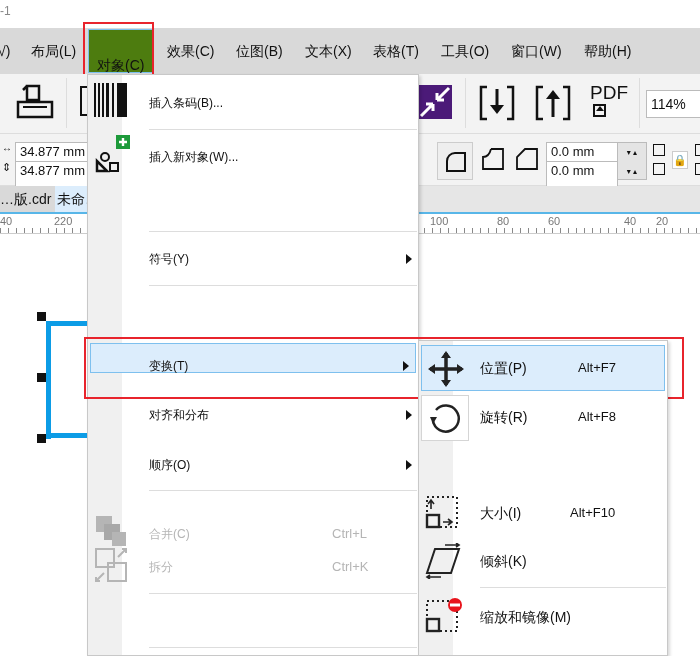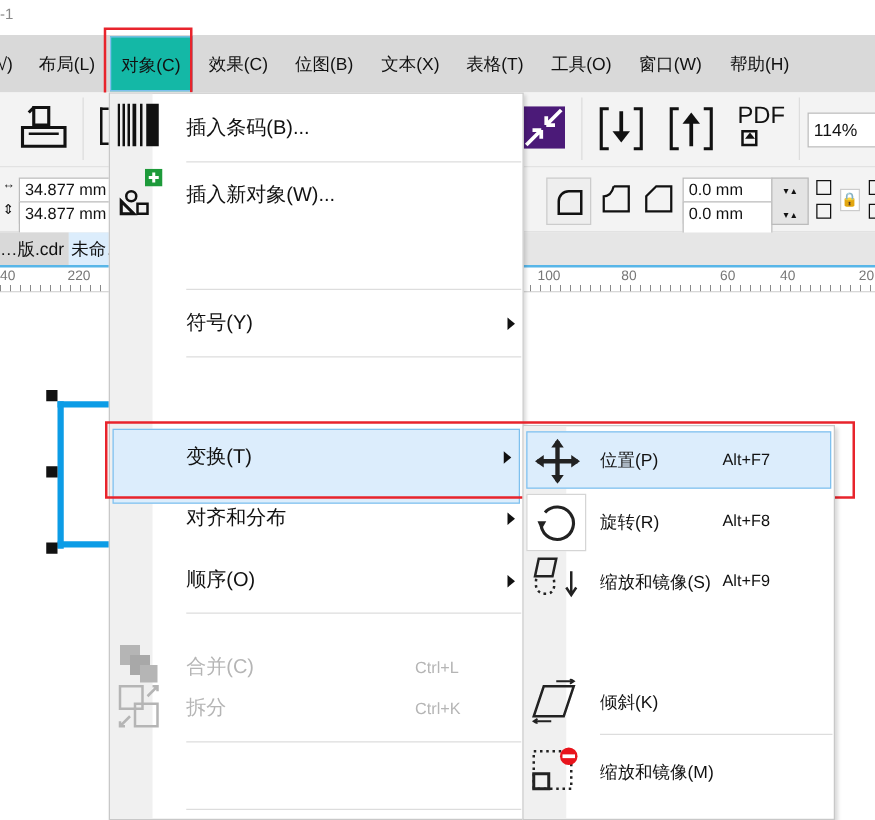--- a/index.html
+++ b/index.html
@@ -1,33 +1,33 @@
 <!DOCTYPE html>
 <html><head>
 <meta charset="utf-8">
 <style>
 *{box-sizing:border-box;margin:0;padding:0}
 body{width:700px;height:656px;overflow:hidden;background:#fff;font-family:"Liberation Sans","DejaVu Sans",sans-serif;font-size:13px;color:#111;position:relative}
 .abs{position:absolute}
 .titlebar{left:0;top:0;width:700px;height:28px;background:#fff;color:#888;font-size:12px;padding:4px 0 0 0}
 .menubar{left:0;top:28px;width:700px;height:46px;background:#d9d9d9}
 .mi{position:absolute;top:0;height:46px;line-height:46px;font-size:14px;color:#111;white-space:nowrap}
-.mi.active{background:#14b8a6;border:1px solid #7ec0ee;height:44px;line-height:42px;top:1px;padding:1px 8px}
+.mi.active{background:#4d7c0f;border:1px solid #7ec0ee;height:44px;line-height:42px;top:1px;padding:14px 8px}
 .redbox{border:2px solid #e8242c;position:absolute;pointer-events:none}
 .toolbar{left:0;top:74px;width:700px;height:60px;background:#f3f3f3;border-bottom:1px solid #ddd}
 .propbar{left:0;top:134px;width:700px;height:52px;background:#f3f3f3;border-bottom:1px solid #ddd}
 .tabs{left:0;top:186px;width:700px;height:26px;background:#e6e6e6}
 .ruler{left:0;top:212px;width:700px;height:22px;background:#fff;border-top:2px solid #58b6e8;border-bottom:1px solid #ccc}
 .rnum{position:absolute;top:1px;font-size:11px;color:#777}
 .canvas{left:0;top:234px;width:700px;height:422px;background:#fff}
 .field{position:absolute;background:#fff;border:1px solid #bbb;font-size:13px;padding:1px 4px;height:37px;line-height:16px;color:#111;white-space:nowrap;overflow:hidden}
 .menu{left:87px;top:74px;width:332px;height:582px;background:#fff;border:1px solid #c8c8c8;box-shadow:2px 2px 3px rgba(0,0,0,.15)}
 .menu .gutter{position:absolute;left:0;top:0;width:34px;height:100%;background:#f0f0f0}
 .item{position:absolute;left:0;width:330px;height:48px}
-.item .lbl{position:absolute;left:61px;top:0;line-height:48px;font-size:16px;white-space:nowrap}
+.item .lbl{position:absolute;left:61px;top:0;line-height:48px;font-size:12px;white-space:nowrap}
 .item .sc{position:absolute;left:244px;top:0;line-height:48px;font-size:13px;color:#111}
 .item .arr{position:absolute;right:6px;top:19px;width:0;height:0;border-top:5px solid transparent;border-bottom:5px solid transparent;border-left:6px solid #111}
 .item.dis .lbl,.item.dis .sc{color:#b5b5b5}
 .item.hl{background:#dcedfc;border:1px solid #7ec0ee}
 .sep{position:absolute;left:61px;width:268px;height:1px;background:#ddd}
 .icon{position:absolute;left:6px}
 .sub{left:418px;top:340px;width:250px;height:316px;background:#fff;border:1px solid #c8c8c8;box-shadow:2px 2px 3px rgba(0,0,0,.15)}
 .sub .gutter{position:absolute;left:0;top:0;width:34px;height:100%;background:#f0f0f0}
 .sitem{position:absolute;left:0;width:248px;height:48px}
 .sitem .lbl{position:absolute;left:61px;top:0;line-height:48px;font-size:14px;white-space:nowrap}
@@ -117,23 +117,23 @@
 <div class="abs tabs">
   <div class="abs" style="left:0;top:0;height:26px;width:55px;line-height:26px;font-size:14px;background:#d9d9d9">…版.cdr</div>
   <div class="abs" style="left:55px;top:0;height:26px;width:35px;line-height:26px;font-size:14px;background:#dcedfc;padding-left:2px;overflow:hidden;white-space:nowrap">未命…</div>
 </div>
 
 <div class="abs ruler">
   <span class="rnum" style="left:0">40</span>
   <span class="rnum" style="left:54px">220</span>
   <span class="rnum" style="left:430px">100</span>
   <span class="rnum" style="left:497px">80</span>
-  <span class="rnum" style="left:576px">60</span>
+  <span class="rnum" style="left:548px">60</span>
   <span class="rnum" style="left:624px">40</span>
-  <span class="rnum" style="left:687px">20</span>
+  <span class="rnum" style="left:656px">20</span>
   <div style="position:absolute;left:0;bottom:0;width:700px;height:5px;background:repeating-linear-gradient(90deg,#888 0 1px,transparent 1px 8px)"></div>
 </div>
 
 <div class="abs canvas">
   <div class="abs" style="left:46px;top:87px;width:5px;height:118px;background:#0c9ce6"></div>
   <div class="abs" style="left:46px;top:87px;width:45px;height:5px;background:#0c9ce6"></div>
   <div class="abs" style="left:46px;top:199px;width:45px;height:5px;background:#0c9ce6"></div>
   <div class="abs" style="left:37px;top:78px;width:9px;height:9px;background:#111"></div>
   <div class="abs" style="left:37px;top:139px;width:9px;height:9px;background:#111"></div>
   <div class="abs" style="left:37px;top:200px;width:9px;height:9px;background:#111"></div>
@@ -168,21 +168,21 @@
 
   <div class="sep" style="top:156px"></div>
 
   <div class="item" style="top:160px">
     <span class="lbl">符号(Y)</span>
     <span class="arr"></span>
   </div>
   <div class="sep" style="top:210px"></div>
 
 
-  <div class="item hl" style="top:268px;height:60px;left:2px;width:326px">
+  <div class="item hl" style="top:268px;height:30px;left:2px;width:326px">
     <span class="lbl" style="left:58px;line-height:44px">变换(T)</span>
     <span class="arr" style="top:17px"></span>
   </div>
 
   <div class="item" style="top:316px">
     <span class="lbl">对齐和分布</span>
     <span class="arr"></span>
   </div>
 
   <div class="item" style="top:366px">
@@ -232,30 +232,31 @@
   <div class="sitem" style="top:52px">
     <div class="abs" style="left:2px;top:2px;width:48px;height:46px;background:#fff;border:1px solid #d5d5d5"></div>
     <svg class="icon" style="top:8px;left:10px" width="34" height="34" viewBox="0 0 34 34">
       <path d="M7 9 A13 13 0 1 1 4 20" fill="none" stroke="#222" stroke-width="2.5"></path>
       <path d="M1 16 L8 16 L4 23 Z" fill="#222"></path>
     </svg>
     <span class="lbl">旋转(R)</span>
     <span class="sc">Alt+F8</span>
   </div>
 
-  <div class="sitem" style="top:100px">
-    <svg class="icon" style="top:4px" width="40" height="40" viewBox="0 0 40 40">
-      <path d="M6 2 L20 2 L17 16 L3 16 Z" fill="none" stroke="#222" stroke-width="2"></path>
-      <path d="M4 18 Q2 30 12 30 Q20 30 18 18" fill="none" stroke="#222" stroke-width="2" stroke-dasharray="2 3"></path>
-      <path d="M32 12 V30 M28 25 L32 31 L36 25" fill="none" stroke="#222" stroke-width="2"></path>
-    </svg>
-    <span class="lbl">缩放和镜像(S)</span>
-    <span class="sc">Alt+F9</span>
-  </div>
-
+
+  <div class="sitem" style="top:148px">
+    <svg class="icon" style="top:6px" width="36" height="36" viewBox="0 0 36 36">
+      <rect x="2" y="2" width="30" height="30" fill="none" stroke="#222" stroke-width="2" stroke-dasharray="2 3"></rect>
+      <rect x="2" y="20" width="12" height="12" fill="none" stroke="#222" stroke-width="2.4"></rect>
+      <path d="M6 14 V6 M3 9 L6 5 L9 9" stroke="#222" stroke-width="1.6" fill="none"></path>
+      <path d="M18 27 H26 M23 24 L27 27 L23 30" stroke="#222" stroke-width="1.6" fill="none"></path>
+    </svg>
+    <span class="lbl">大小(I)</span>
+    <span class="sc" style="left:151px">Alt+F10</span>
+  </div>
 
   <div class="sitem" style="top:196px">
     <svg class="icon" style="top:6px" width="36" height="36" viewBox="0 0 36 36">
       <path d="M10 6 L34 6 L26 30 L2 30 Z" fill="none" stroke="#222" stroke-width="2"></path>
       <path d="M20 2 H34 M31 0 L34 2 L31 4" stroke="#222" stroke-width="1.6" fill="none"></path>
       <path d="M16 34 H2 M5 32 L2 34 L5 36" stroke="#222" stroke-width="1.6" fill="none"></path>
     </svg>
     <span class="lbl">倾斜(K)</span>
   </div>
   <div class="sep" style="top:246px;width:186px"></div>

